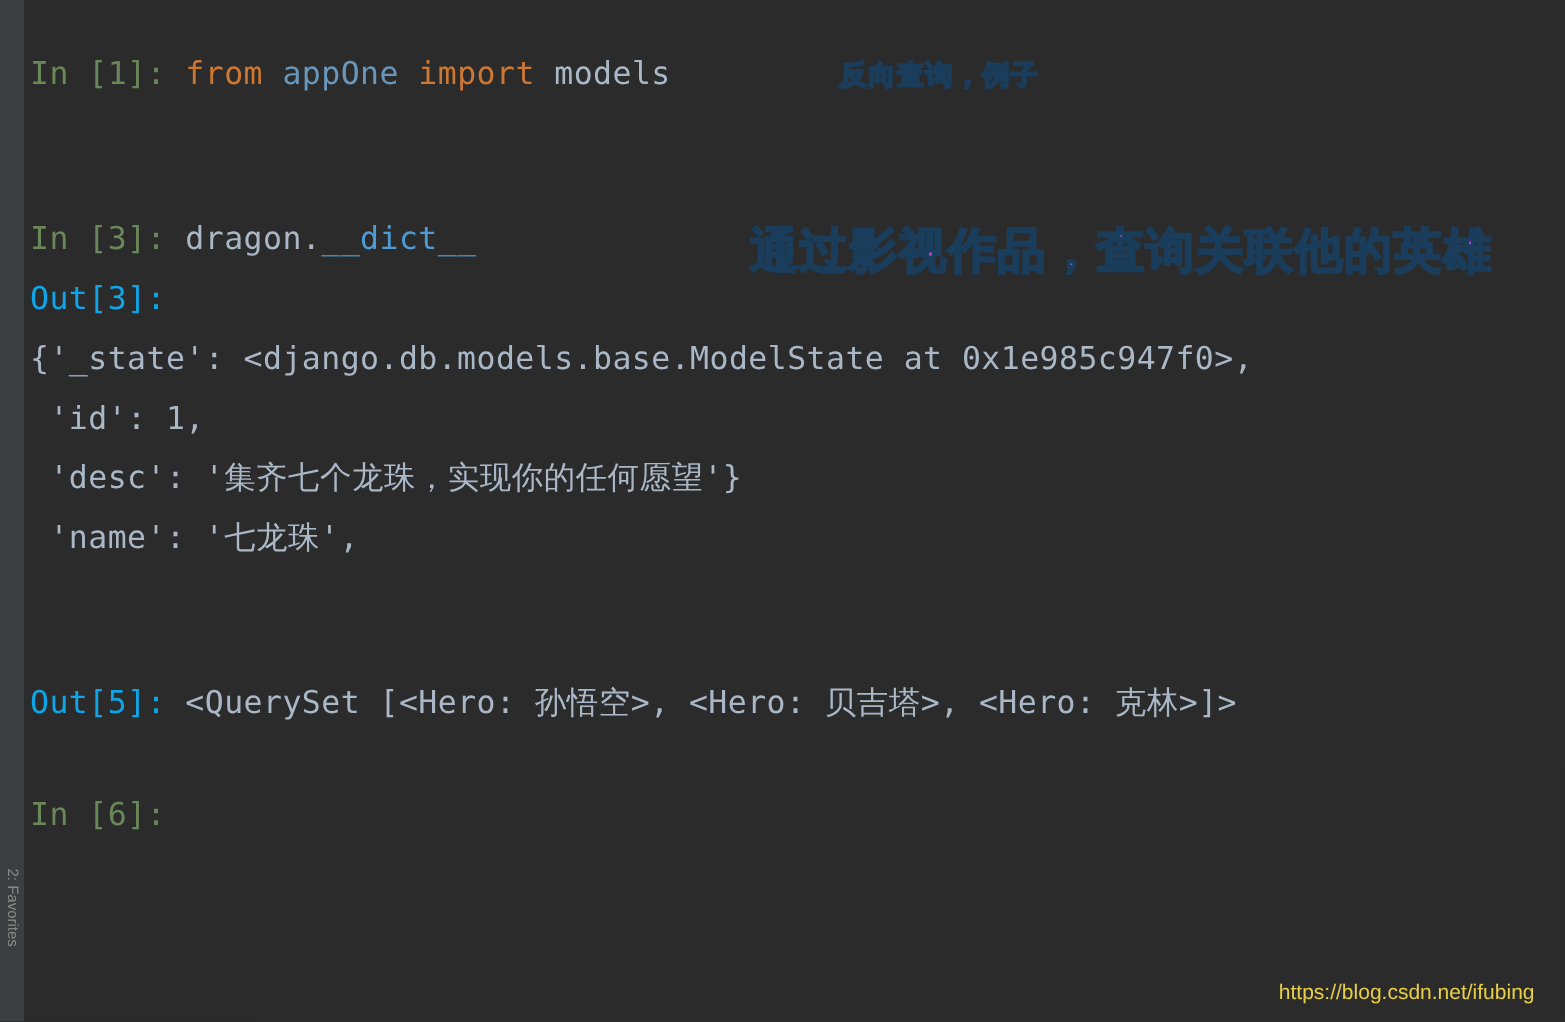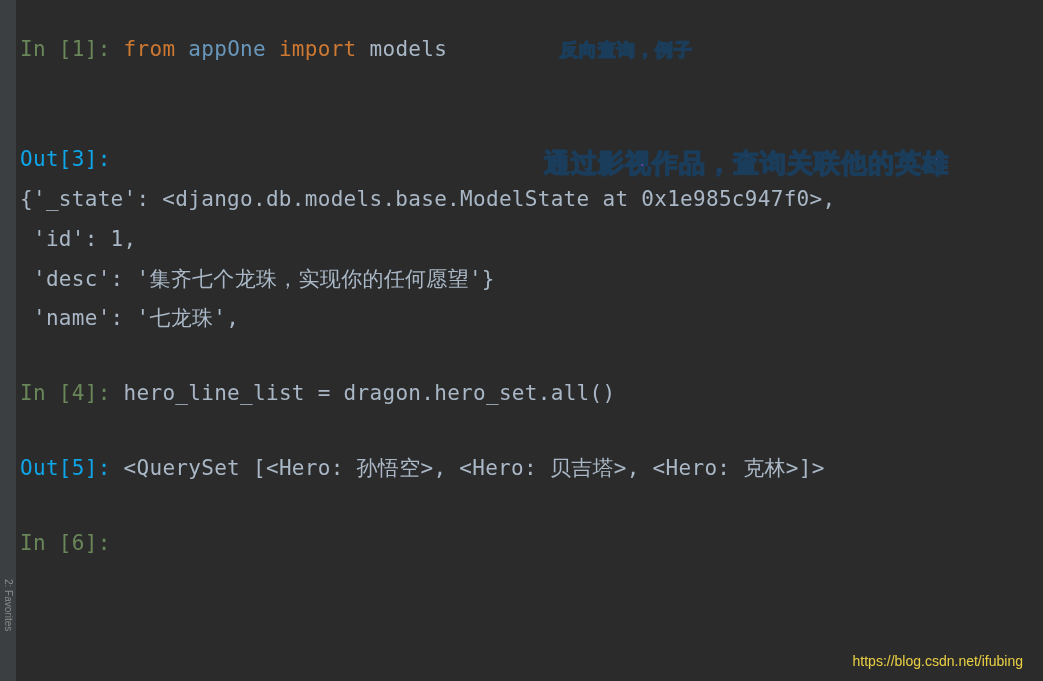--- a/index.html
+++ b/index.html
@@ -57,26 +57,25 @@
       font-weight: bold;
       color: #ffd700;
       -webkit-text-stroke: 1.5px #1a3d5c;
       letter-spacing: 1px;
     }
     .annotation2 {
       position: absolute;
       top: 146px;
       left: 500px;
       font-family: 'Microsoft YaHei', SimHei, sans-serif;
-      font-size: 26px;
+      font-size: 32px;
       font-weight: bold;
       color: #d946ef;
       -webkit-text-stroke: 1.5px #1a3d5c;
       letter-spacing: 1px;
-      margin-left: 44px;
     }
     .watermark {
       position: absolute;
       bottom: 12px;
       right: 20px;
       font-family: Arial, sans-serif;
       font-size: 14px;
       color: #fde047;
       opacity: 0.9;
     }
@@ -99,31 +98,31 @@
 
 <div class="content">
 
 <div class="line"><span class="in-prompt">In [</span><span class="in-prompt">1</span><span class="in-prompt">]: </span><span class="keyword">from</span><span class="appone"> appOne </span><span class="keyword">import</span><span class="models-txt"> models</span></div>
 
 <div class="spacer"></div>
 
 
 <div class="spacer"></div>
 
+<div class="line"><span class="in-prompt">In [</span><span class="in-prompt">3</span><span class="in-prompt">]: </span><span class="text">dragon.</span><span class="dict-attr">__dict__</span></div>
 
 <div class="line"><span class="out-prompt">Out[</span><span class="out-prompt">3</span><span class="out-prompt">]:</span></div>
 
 <div class="line"><span class="text">{'_state': &lt;django.db.models.base.ModelState at 0x1e985c947f0&gt;,</span></div>
 <div class="line"><span class="text"> 'id': 1,</span></div>
 <div class="line"><span class="text"> 'desc': '集齐七个龙珠，实现你的任何愿望'}</span></div>
 <div class="line"><span class="text"> 'name': '七龙珠',</span></div>
 
 <div class="spacer"></div>
 
-<div class="line"><span class="in-prompt">In [</span><span class="in-prompt">4</span><span class="in-prompt">]: </span><span class="text">hero_line_list = dragon.hero_set.all()</span></div>
 
 <div class="spacer"></div>
 
 
 <div class="line"><span class="out-prompt">Out[</span><span class="out-prompt">5</span><span class="out-prompt">]: </span><span class="text">&lt;QuerySet [&lt;Hero: 孙悟空&gt;, &lt;Hero: 贝吉塔&gt;, &lt;Hero: 克林&gt;]&gt;</span></div>
 
 <div class="spacer"></div>
 
 <div class="line"><span class="in-prompt">In [</span><span class="in-prompt">6</span><span class="in-prompt">]: </span></div>
 

